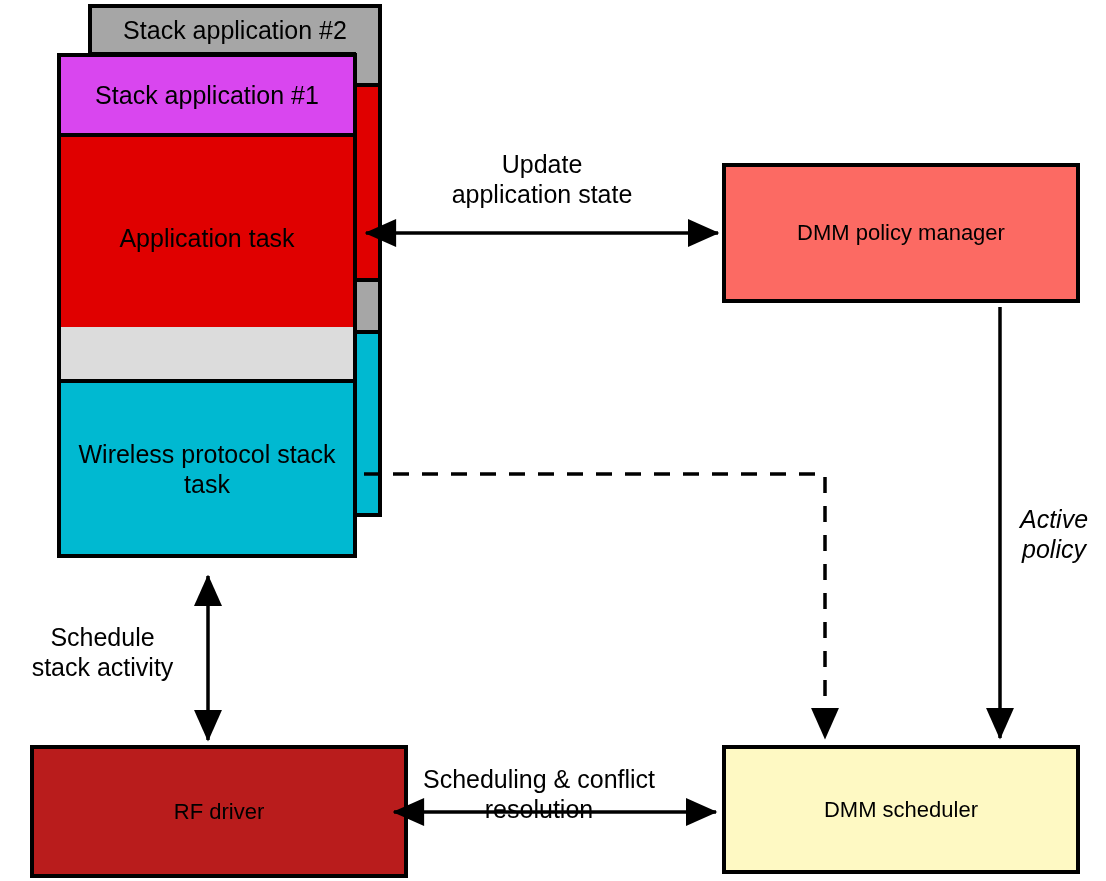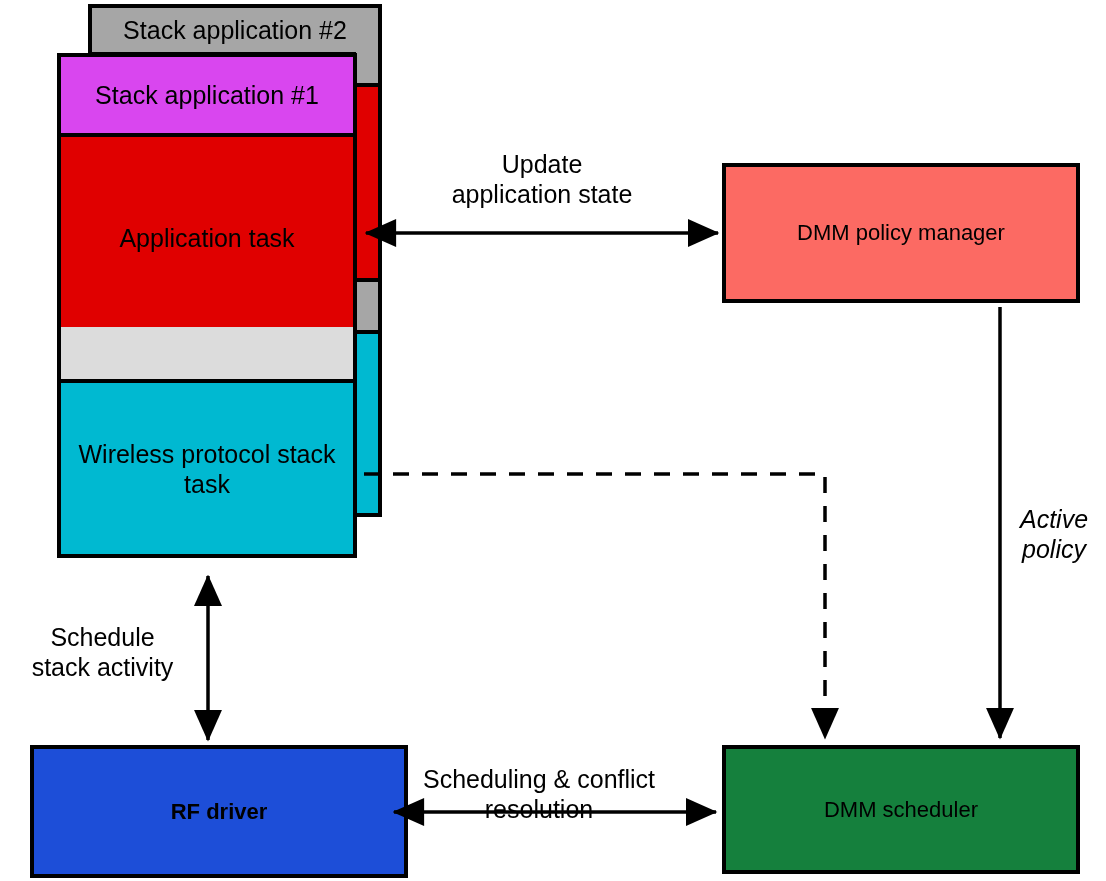--- a/index.html
+++ b/index.html
@@ -51,25 +51,25 @@
 
   <div class="band" style="left:57px;top:383px;width:300px;height:175px;background:#00b9d1;border-top:none;">
     <span>Wireless protocol
 stack task</span>
   </div>
 
   <div class="box" style="left:722px;top:163px;width:358px;height:140px;background:#fc6a63;">
     <span>DMM policy manager</span>
   </div>
 
-  <div class="box" style="left:722px;top:745px;width:358px;height:129px;background:#15803d;">
+  <div class="box" style="left:722px;top:745px;width:358px;height:129px;background:#fef9c3;">
     <span>DMM scheduler</span>
   </div>
 
-  <div class="box" style="left:30px;top:745px;width:378px;height:133px;background:#1d4ed8;font-weight:bold;">
+  <div class="box" style="left:30px;top:745px;width:378px;height:133px;background:#b91c1c;">
     <span>RF driver</span>
   </div>
 
   <svg class="wires" viewBox="0 0 1106 881" xmlns="http://www.w3.org/2000/svg">
     <defs>
       <marker id="ah" markerWidth="10" markerHeight="10" refX="8.6" refY="4" orient="auto" markerUnits="strokeWidth">
         <path d="M0,0 L9,4 L0,8 z" fill="#000"></path>
       </marker>
       <marker id="ah-start" markerWidth="10" markerHeight="10" refX="0.4" refY="4" orient="auto" markerUnits="strokeWidth">
         <path d="M9,0 L0,4 L9,8 z" fill="#000"></path>

